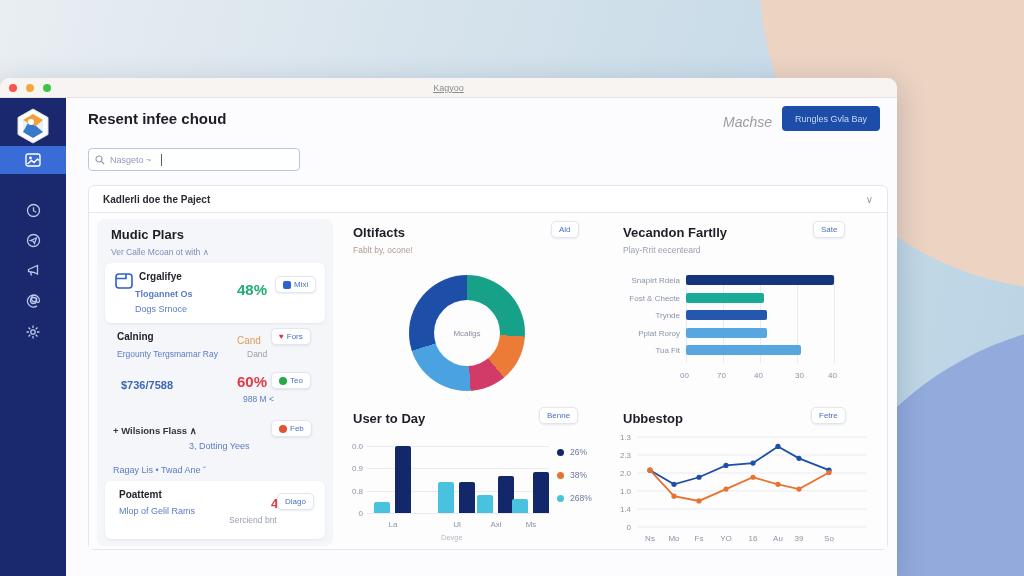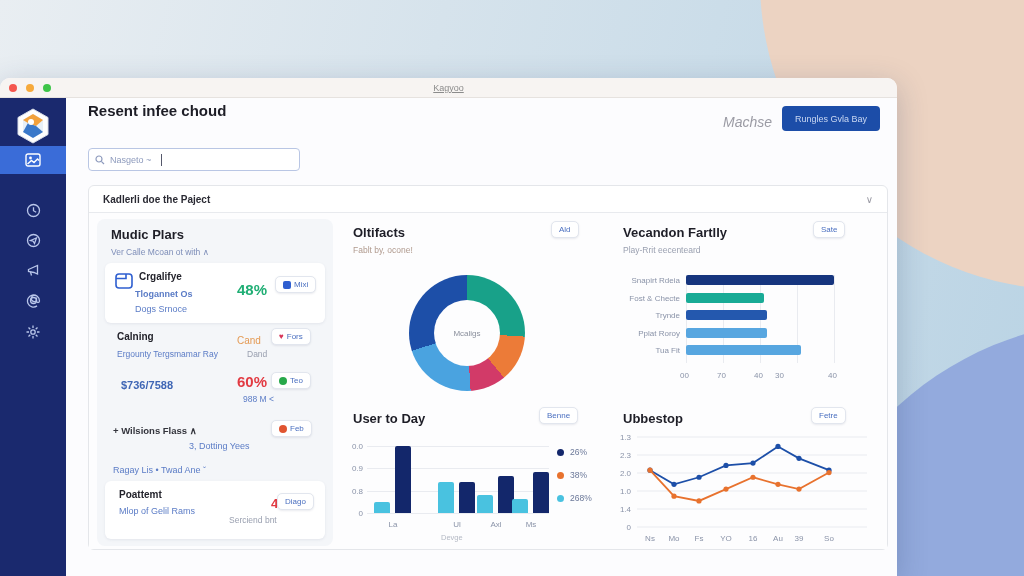--- a/index.html
+++ b/index.html
@@ -21,21 +21,21 @@
 
   .sidebar { width:66px; background:#1a296e; position:relative; flex:0 0 66px; }
   .logo { position:absolute; top:10px; left:16px; width:34px; height:36px; }
   .nav-active { position:absolute; top:48px; left:0; width:66px; height:28px; background:#3a6cd8;
     display:flex; align-items:center; justify-content:center; }
   .nav-item { position:absolute; left:0; width:66px; height:24px; display:flex; align-items:center;
     justify-content:center; color:#b9c6ea; }
   .nav-item svg { stroke:#b9c6ea; }
 
   .main { position:relative; flex:1; background:#fcfcfe; }
-  .page-title { position:absolute; left:22px; top:4px; font-size:15px; font-weight:bold; color:#1d1d26; }
+  .page-title { position:absolute; left:22px; top:12px; font-size:15px; font-weight:bold; color:#1d1d26; }
   .menu-label { position:absolute; left:657px; top:16px; font-size:14px; color:#9b9ba4; cursor:default;font-style:italic; }
   .primary-btn { position:absolute; left:716px; top:8px; width:98px; height:25px; background:#1c4da8;
     border:none; border-radius:4px; color:#c9d7f2; font-size:9px; font-family:inherit; }
 
   .searchbox { position:absolute; left:22px; top:50px; width:212px; height:23px; background:#fff;
     border:1px solid #b9c6e4; border-radius:4px; display:flex; align-items:center; padding:0 6px; }
   .search-ph { font-size:9px; color:#8e9bbd; margin-left:5px; }
   .caret { width:1px; height:12px; background:#55586b; margin-left:10px; }
 
   .panel { position:absolute; left:22px; top:87px; width:800px; background:#fff;
@@ -283,21 +283,21 @@
             <span>Sate</span>
           </button>
           <div id="hbar" style="position:absolute; left:534px; top:56px; width:256px; height:118px;">
               <div class="gridline-v" style="left: 63px; top: 6px; height: 87.5px;"></div>
               <span class="axis-tx" style="left: 57px; top: 101.5px;">00</span>
               <div class="gridline-v" style="left: 100px; top: 6px; height: 87.5px;"></div>
               <span class="axis-tx" style="left: 94px; top: 101.5px;">70</span>
               <div class="gridline-v" style="left: 137px; top: 6px; height: 87.5px;"></div>
               <span class="axis-tx" style="left: 131px; top: 101.5px;">40</span>
               <div class="gridline-v" style="left: 174px; top: 6px; height: 87.5px;"></div>
-              <span class="axis-tx" style="left: 152px; top: 101.5px;">30</span>
+              <span class="axis-tx" style="left: 172px; top: 101.5px;">30</span>
               <div class="gridline-v" style="left: 211px; top: 6px; height: 87.5px;"></div>
               <span class="axis-tx" style="left: 205px; top: 101.5px;">40</span>
               <span class="axis-tx" style="left: 0px; top: 7px; width: 57px; text-align: right;">Snapirt Rdeia</span>
               <div class="bar-h" style="left: 63px; top: 6px; width: 148px; background: rgb(22, 53, 126);"></div>
               <span class="axis-tx" style="left: 0px; top: 24.5px; width: 57px; text-align: right;">Fost &amp; Checte</span>
               <div class="bar-h" style="left: 63px; top: 23.5px; width: 77.7px; background: rgb(25, 171, 150);"></div>
               <span class="axis-tx" style="left: 0px; top: 42px; width: 57px; text-align: right;">Trynde</span>
               <div class="bar-h" style="left: 63px; top: 41px; width: 81.4px; background: rgb(36, 88, 174);"></div>
               <span class="axis-tx" style="left: 0px; top: 59.5px; width: 57px; text-align: right;">Pplat Roroy</span>
               <div class="bar-h" style="left: 63px; top: 58.5px; width: 81.4px; background: rgb(87, 166, 224);"></div>

